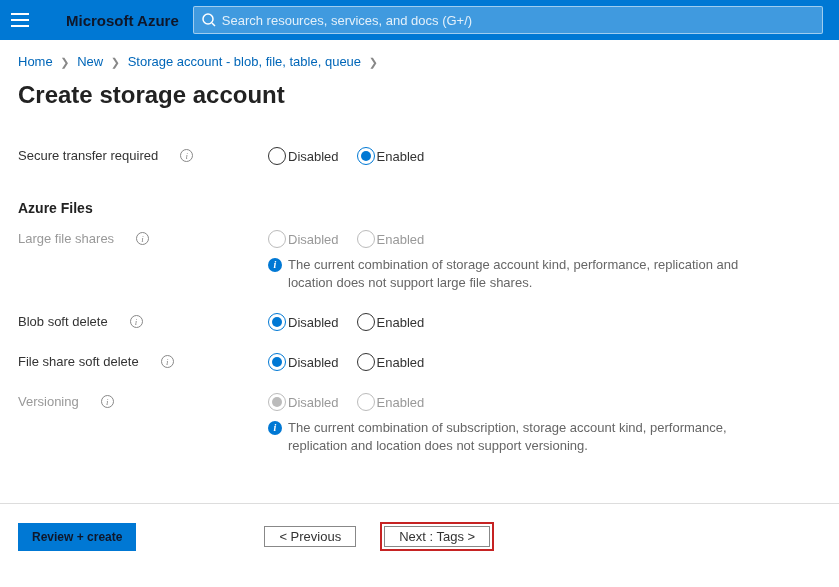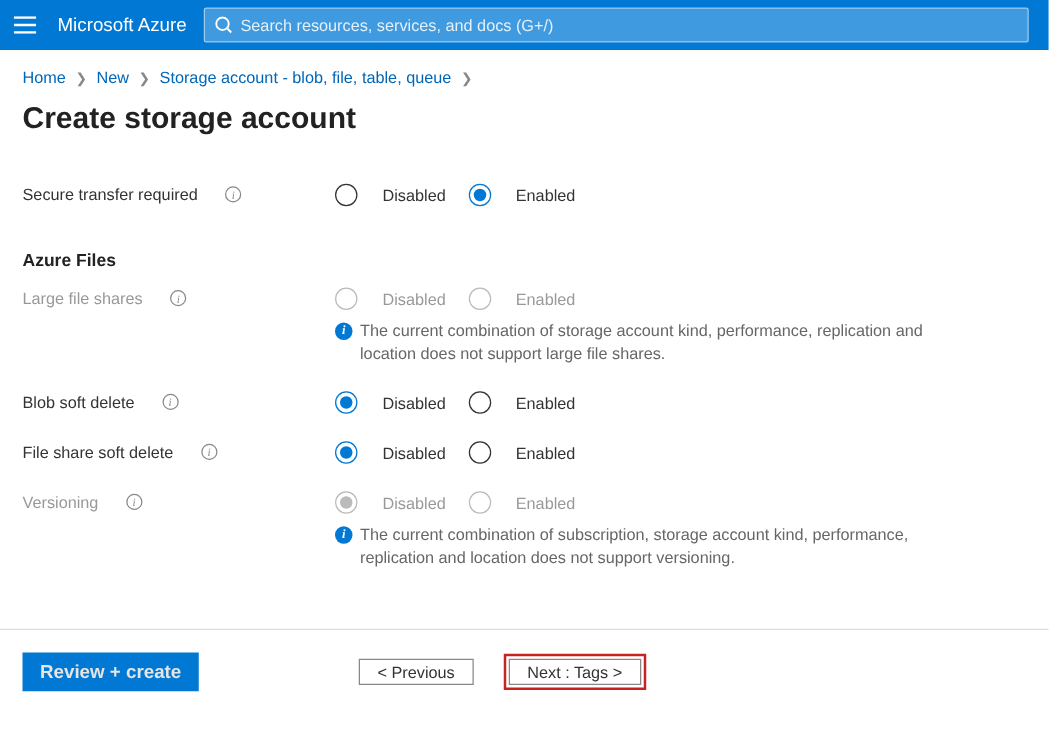--- a/index.html
+++ b/index.html
@@ -1,49 +1,49 @@
 <!DOCTYPE html>
 <html><head>
 <meta charset="utf-8">
 <style>
   * { box-sizing: border-box; margin: 0; padding: 0; font-family: "Segoe UI", Arial, sans-serif; }
   body { background: #fff; width: 839px; height: 587px; overflow: hidden; }
   .top-bar { background: #0078d4; height: 40px; display: flex; align-items: center; padding: 0 8px; gap: 14px; }
   .hamburger { width: 24px; height: 24px; display:flex; align-items:center; justify-content:center; cursor:pointer; }
   .hamburger svg { stroke:#fff; }
-  .brand { color:#ffffff; font-weight:400; font-size:15px; }
+  .brand { color:#0f172a; font-weight:700; font-size:15px;margin-left:20px; }
   .search-wrap { flex:1; background:rgba(255,255,255,0.25); border:1px solid rgba(255,255,255,0.5); border-radius:2px; height:28px; display:flex; align-items:center; padding:0 8px; gap:6px; margin-right:8px; }
   .search-wrap input { background:transparent; border:0; outline:0; color:#0f172a; font-size:13px; flex:1; }
   .search-wrap input::placeholder { color:rgba(255,255,255,0.85); }
   .search-wrap svg { stroke:#fff; }
   .breadcrumb { padding: 14px 18px 10px; font-size:13px; }
   .breadcrumb a { color:#0066b8; text-decoration:none; cursor:pointer; }
   .chev { color:#888; margin:0 4px; font-size:11px; }
   h1.page-title { font-size:24px; font-weight:600; padding: 2px 18px 8px; color:#222; }
   .form-area { padding: 30px 18px 0; font-size:13px; color:#333; height:380px; overflow:hidden; }
   .row { display:flex; align-items:flex-start; margin-bottom:22px; }
   .label-col { width:250px; display:flex; align-items:center; gap:22px; padding-top:1px; }
   .control-col { flex:1; }
   .info-icon { width:13px; height:13px; border:1px solid #888; border-radius:50%; display:inline-flex; align-items:center; justify-content:center; font-size:9px; color:#888; font-style:italic; font-family:Georgia,serif; cursor:default; }
   .section-head { font-weight:600; font-size:14px; margin:35px 0 14px; color:#222; }
   .radio-group { display:flex; gap:18px; align-items:center; }
-  .radio { display:flex; align-items:center; gap:20px; cursor:pointer;text-align:center; }
+  .radio { display:flex; align-items:center; gap:2px; cursor:pointer;text-align:center; }
   .r-outer { width:18px; height:18px; border:1.5px solid #333; border-radius:50%; display:flex; align-items:center; justify-content:center; }
   .r-outer .dot { width:10px; height:10px; border-radius:50%; background:#0078d4; display:none; }
   .radio.selected .r-outer { border-color:#0078d4; }
   .radio.selected .dot { display:block; }
   .radio.disabled .r-outer { border-color:#bbb; }
   .radio.disabled { color:#999; cursor:default; }
   .radio.disabled.selected .dot { background:#bbb; }
   .label-col.disabled { color:#999; }
   .info-note { display:flex; gap:6px; margin-top:8px; color:#666; font-size:13px; line-height:1.35; max-width:480px; }
   .info-note .badge { width:14px; height:14px; background:#0078d4; color:#fff; border-radius:50%; font-size:10px; font-weight:bold; display:inline-flex; align-items:center; justify-content:center; font-style:italic; font-family:Georgia,serif; flex-shrink:0; margin-top:2px;}
   .footer-sep { border-top:1px solid #ddd; margin-top:6px; }
   .footer { display:flex; align-items:center; padding:18px; gap:14px; }
-  .btn-primary { background:#0078d4; color:#e5e5e5; border:0; padding:7px 14px; font-size:15px; font-weight:600; cursor:pointer; }
+  .btn-primary { background:#0078d4; color:#0f172a; border:0; padding:7px 14px; font-size:12px; font-weight:600; cursor:pointer; }
   .btn-secondary { background:#fff; color:#333; border:1px solid #888; padding:2px 14px; font-size:13px; cursor:pointer; }
   .btn-next-wrap { border:2px solid #c62323; padding:2px; margin-left:10px; }
   .footer-gap { width:100px; }
 </style>
 </head>
 <body>
 
 <div class="top-bar">
   <div class="hamburger">
     <svg width="18" height="14" viewBox="0 0 18 14" fill="none">

